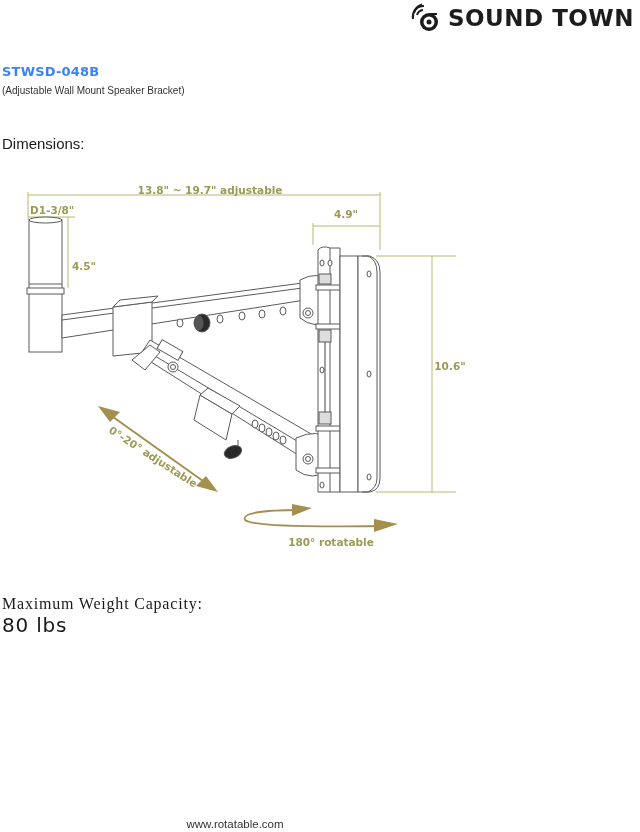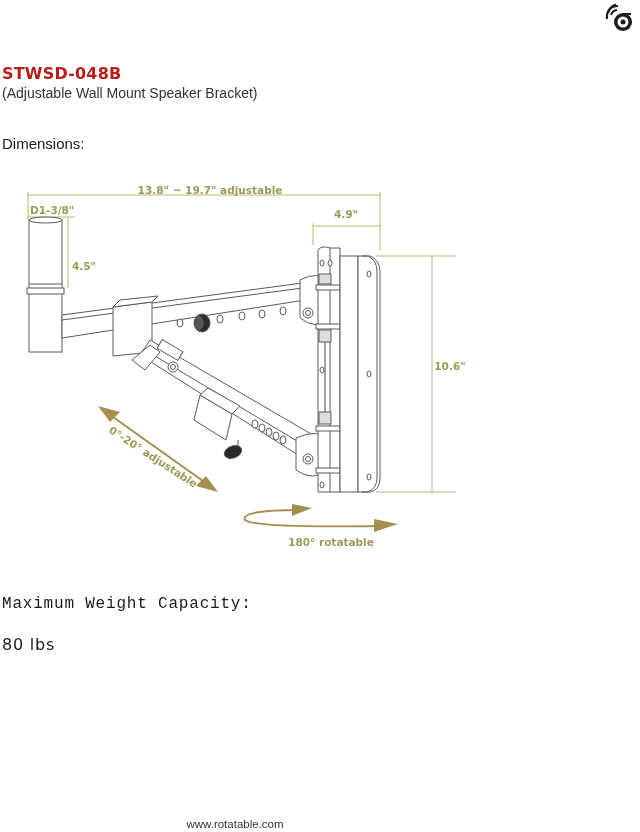--- a/index.html
+++ b/index.html
@@ -3,46 +3,47 @@
 <meta charset="utf-8">
 <style>
   * { box-sizing: border-box; margin: 0; padding: 0; }
   html, body { width: 640px; height: 832px; background: #ffffff; overflow: hidden; }
   body { position: relative; font-family: "Liberation Sans", "DejaVu Sans", sans-serif; color: #1a1a1a; }
 
   .logo { position: absolute; top: 2px; right: 6px; height: 32px; display: flex; align-items: center; gap: 8px; }
   .logo-icon { width: 30px; height: 30px; }
   .logo-text { font-family: "DejaVu Sans", sans-serif; font-weight: bold; font-size: 23px; letter-spacing: 0.5px; color: #1c1c1c; }
 
-  .model { position: absolute; left: 2px; top: 64px; font-family: "DejaVu Sans", sans-serif; font-weight: bold; font-size: 16px; color: #b91c1c; letter-spacing: 0.2px; }
-  .subtitle { position: absolute; left: 2px; top: 85px; font-size: 14px; color: #333; }
+  .model { position: absolute; left: 2px; top: 64px; font-family: "DejaVu Sans", sans-serif; font-weight: bold; font-size: 13px; color: #3b82f6; letter-spacing: 0.2px; }
+  .subtitle { position: absolute; left: 2px; top: 85px; font-size: 10px; color: #333; }
   .dims-heading { position: absolute; left: 2px; top: 135px; font-family: Liberation Sans, sans-serif; font-size: 15px; font-weight: 500; color: #1a1a1a; }
 
   .diagram { position: absolute; left: 0; top: 170px; width: 640px; height: 390px; }
   .diagram svg { width: 640px; height: 390px; display: block; }
   .dim-label { font-family: "DejaVu Sans", sans-serif; font-weight: bold; font-size: 10.5px; fill: #9b9a56; }
 
-  .weight-heading { position: absolute; left: 2px; top: 595px; font-family: Liberation Mono, monospace; font-size: 16px; color: #1a1a1a; letter-spacing: 0.8px; }
-  .weight-value { position: absolute; left: 2px; top: 635px; font-family: "DejaVu Sans", sans-serif; font-size: 16px; color: #1a1a1a; letter-spacing: 0.8px; }
+  .weight-heading { position: absolute; left: 2px; top: 595px; font-family: Liberation Serif, serif; font-size: 16px; color: #1a1a1a; letter-spacing: 0.8px; }
+  .weight-value { position: absolute; left: 2px; top: 613px; font-family: "DejaVu Sans", sans-serif; font-size: 20px; color: #1a1a1a; letter-spacing: 0.8px; }
 
   .footer-url { position: absolute; left: 0; width: 470px; top: 818px; text-align: center; font-size: 11.5px; color: #333; }
 </style>
 </head>
 <body>
 
 <div class="logo">
   <svg class="logo-icon" viewBox="0 0 30 30">
     <path d="M4 10 A10 10 0 0 1 14 3" stroke="#1c1c1c" stroke-width="2" fill="none"></path>
     <path d="M3 14 A13 13 0 0 1 12 -0.5" stroke="#1c1c1c" stroke-width="2" fill="none" transform="translate(0,2)"></path>
     <path d="M7 12 A7 7 0 0 1 13 7" stroke="#1c1c1c" stroke-width="2" fill="none"></path>
     <circle cx="19" cy="19" r="9" fill="#1c1c1c"></circle>
     <circle cx="19" cy="19" r="5.5" fill="#fff"></circle>
     <circle cx="19" cy="19" r="2.5" fill="#1c1c1c"></circle>
     <path d="M19 10 L27 10 L27 12 L19 12 Z" fill="#1c1c1c"></path>
   </svg>
+  <span class="logo-text">SOUND TOWN</span>
 </div>
 
 <div class="model">STWSD-048B</div>
 <div class="subtitle">(Adjustable Wall Mount Speaker Bracket)</div>
 
 <div class="dims-heading">Dimensions:</div>
 
 <div class="diagram">
   <svg viewBox="0 0 640 390" xmlns="http://www.w3.org/2000/svg">
 

